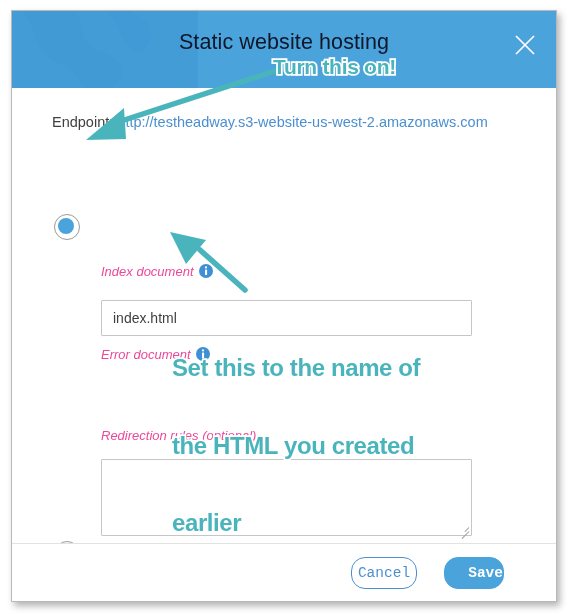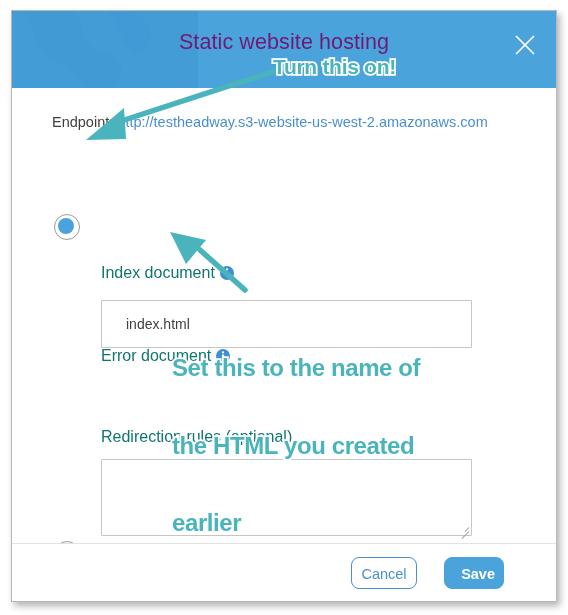--- a/index.html
+++ b/index.html
@@ -48,21 +48,21 @@
     height: 150px;
     opacity: 1;
     pointer-events: none;
   }
   .dlg-title {
     position: absolute;
     left: 0;
     right: 0;
     top: 19px;
     text-align: center;
-    color: #701a75;
+    color: #0f172a;
     font-size: 21.5px;
     letter-spacing: .1px;
   }
   .close-x {
     position: absolute;
     right: 19px;
     top: 22px;
     width: 24px;
     height: 24px;
     cursor: pointer;
@@ -137,40 +137,41 @@
 
   .learn-more {
     color: #4b8fd0;
     font-size: 14.5px;
     cursor: pointer;
     margin-left: 2px;
   }
 
   .field-label {
     position: absolute;
-    font-size: 16px;
-    color: #0f766e;
+    font-size: 13px;
+    color: #ec4899;
     white-space: nowrap;
+    font-style: italic;
   }
   .lbl-index { left: 89px; top: 176px; }
   .lbl-error { left: 89px; top: 259px; }
   .lbl-redirect { left: 89px; top: 340px; }
 
   .text-input {
     position: absolute;
     left: 89px;
     width: 371px;
-    height: 48px;
+    height: 36px;
     border: 1px solid #c6c6c6;
     box-sizing: border-box;
     background: #ffffff;
     font-family: "Liberation Sans", sans-serif;
     font-size: 14px;
     color: #3f3f3f;
-    padding: 0 24px;
+    padding: 0 11px;
     outline: none;
     border-radius: 1px;
   }
   .inp-index { top: 212px; }
   .inp-error { top: 294px; }
   .text-input::placeholder {
     color: #8d8d8d;
     font-style: italic;
   }
 
@@ -221,26 +222,26 @@
     right: 0;
     bottom: 0;
     height: 57px;
     border-top: 1px solid #e2e2e2;
     background: #ffffff;
   }
   .btn {
     position: absolute;
     top: 13px;
     height: 32px;
-    font-family: Liberation Sans, sans-serif;
+    font-family: Liberation Mono, monospace;
     font-size: 14.5px;
     cursor: pointer;
     box-sizing: border-box;
-    border-radius: 8px;
-    padding: 8px;
+    border-radius: 14px;
+    padding: 0;
   }
   .btn-cancel {
     right: 139px;
     width: 66px;
     background: #ffffff;
     border: 1px solid #4b8fd0;
     color: #4b8fd0;
   }
   .btn-save {
     right: 52px;

